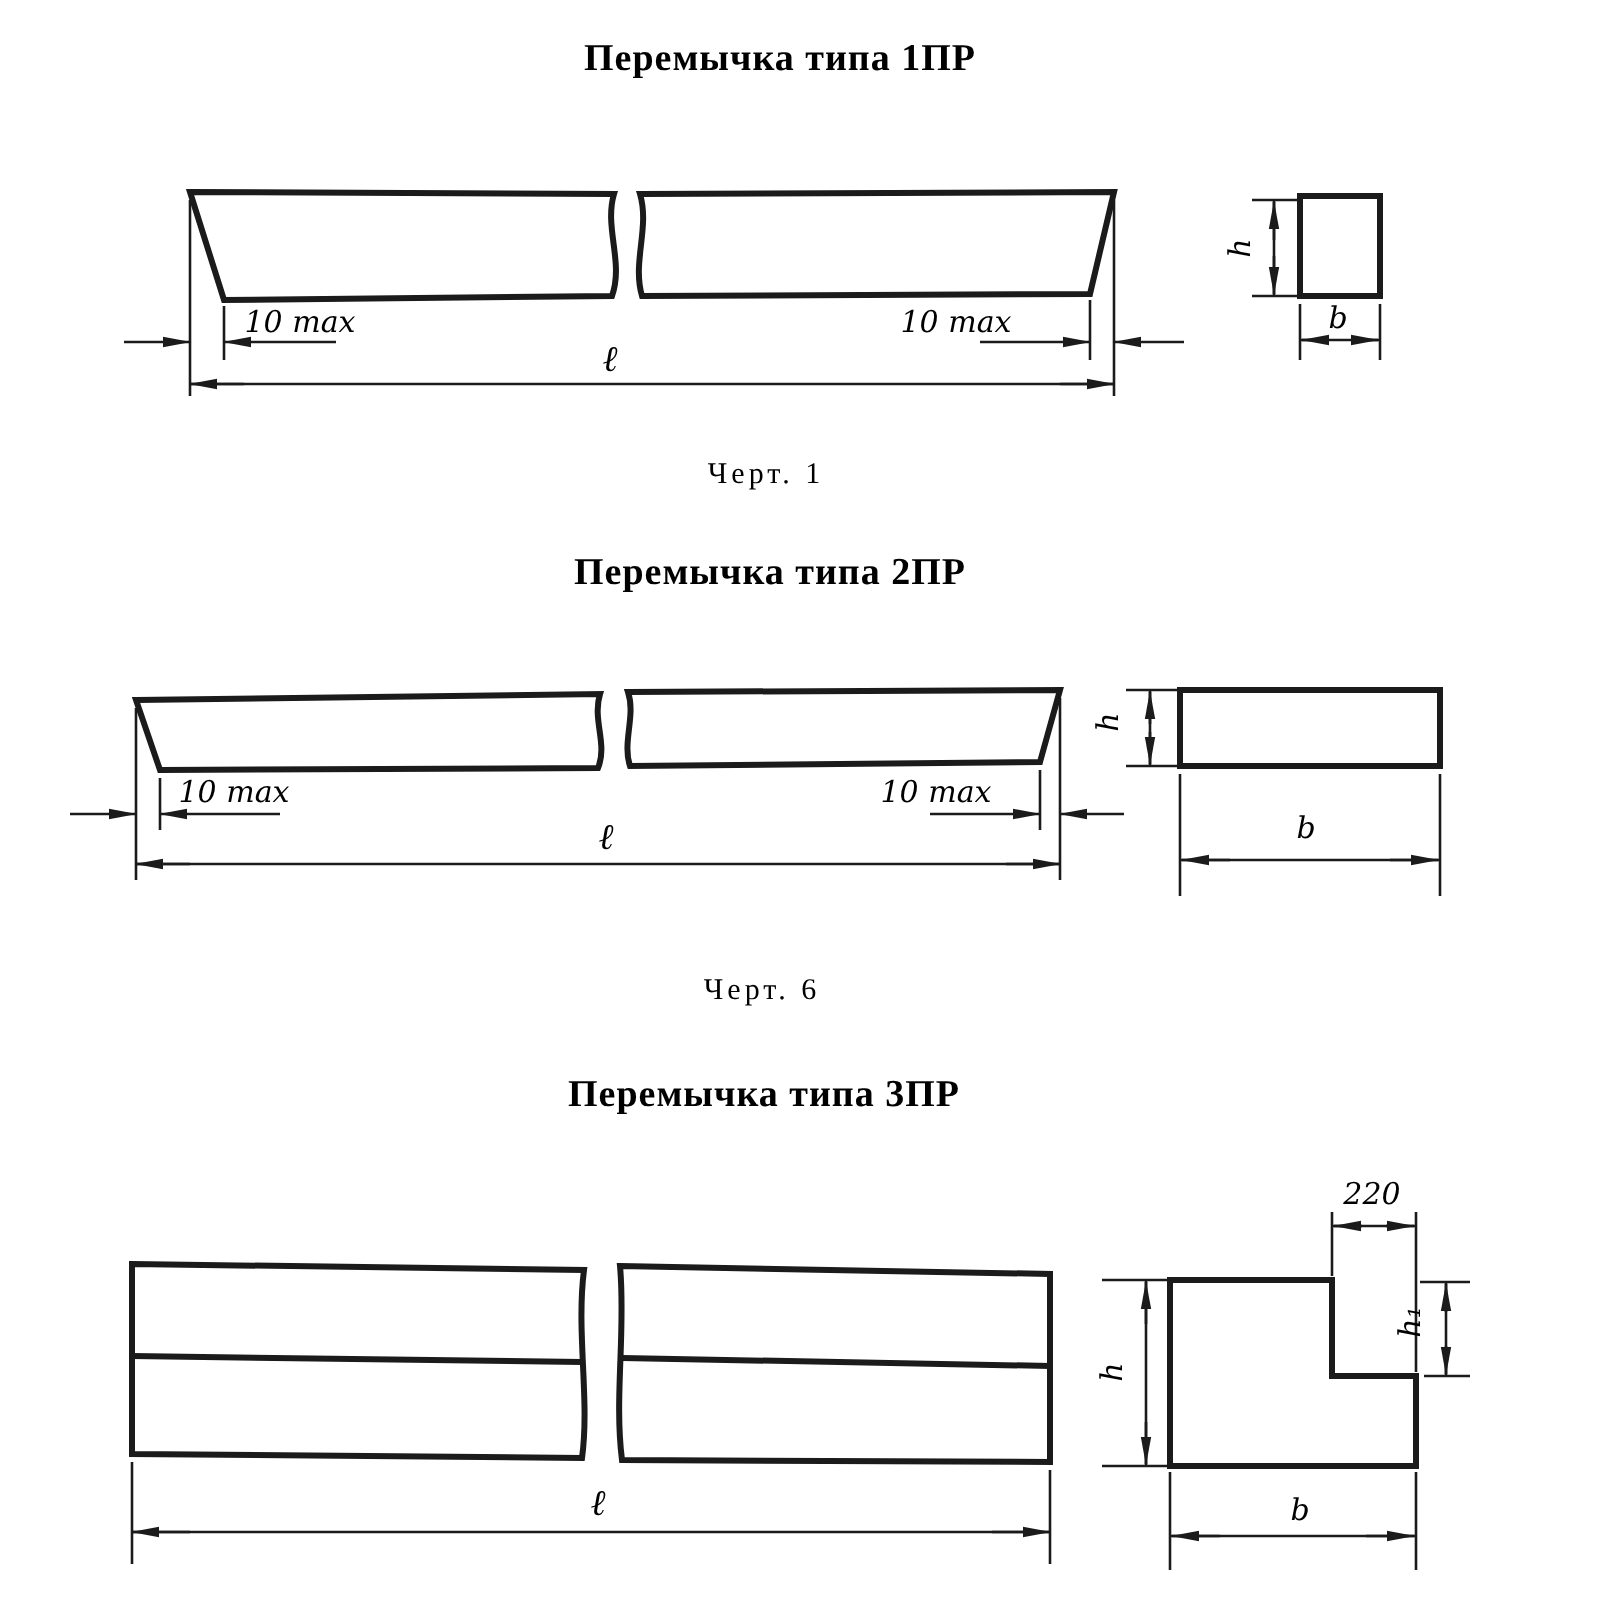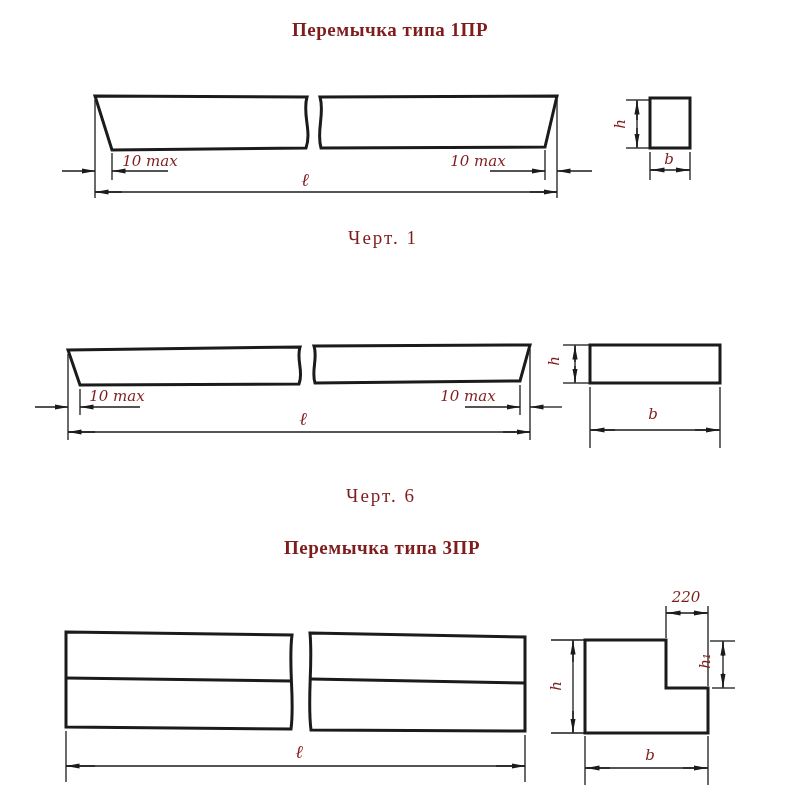--- a/index.html
+++ b/index.html
@@ -1,28 +1,28 @@
 <!DOCTYPE html>
 <html><head>
 <meta charset="utf-8">
 <style>
   html,body{margin:0;padding:0;background:#fff;}
   .page{
     position:relative;width:800px;height:800px;background:#fff;
-    font-family:"Liberation Serif", serif;color:#7f1d1d;overflow:hidden;
+    font-family:"Liberation Serif", serif;color:#000000;overflow:hidden;
   }
   svg.art{position:absolute;left:0;top:0;width:800px;height:800px;}
   .ttl{
     position:absolute;transform:translate(-50%,-50%);
     font-weight:bold;font-size:19px;letter-spacing:.5px;white-space:nowrap;
     font-family:"Liberation Serif", serif;
   }
   .cap{
     position:absolute;transform:translate(-50%,-50%);
-    font-size:19px;letter-spacing:2px;white-space:nowrap;
+    font-size:15px;letter-spacing:2px;white-space:nowrap;
   }
   .lbl{
     position:absolute;transform:translate(-50%,-50%);
     font-family:"DejaVu Serif", serif;font-style:italic;font-size:15px;
     white-space:nowrap;
   }
   .lbl.big{font-size:18px;}
   .lbl.rot{transform:translate(-50%,-50%) rotate(-90deg);}
   .thick{fill:none;stroke:#1b1b1b;stroke-width:3;stroke-linejoin:miter;}
   .thin{fill:none;stroke:#1b1b1b;stroke-width:1.3;}
@@ -155,20 +155,21 @@
   </svg>
 
   <div class="ttl" style="left:390px;top:30px">Перемычка типа 1ПР</div>
   <div class="lbl" style="left:150px;top:161px">10 max</div>
   <div class="lbl" style="left:478px;top:161px">10 max</div>
   <div class="lbl big" style="left:305px;top:180px">ℓ</div>
   <div class="lbl rot" style="left:620px;top:124px">h</div>
   <div class="lbl" style="left:669px;top:159px">b</div>
   <div class="cap" style="left:383px;top:238px">Черт. 1</div>
 
+  <div class="ttl" style="left:385px;top:287px">Перемычка типа 2ПР</div>
   <div class="lbl" style="left:117px;top:396px">10 max</div>
   <div class="lbl" style="left:468px;top:396px">10 max</div>
   <div class="lbl big" style="left:303px;top:419px">ℓ</div>
   <div class="lbl rot" style="left:554px;top:361px">h</div>
   <div class="lbl" style="left:653px;top:414px">b</div>
   <div class="cap" style="left:381px;top:496px">Черт. 6</div>
 
   <div class="ttl" style="left:382px;top:548px">Перемычка типа 3ПР</div>
   <div class="lbl big" style="left:299px;top:752px">ℓ</div>
   <div class="lbl" style="left:686px;top:597px">220</div>

